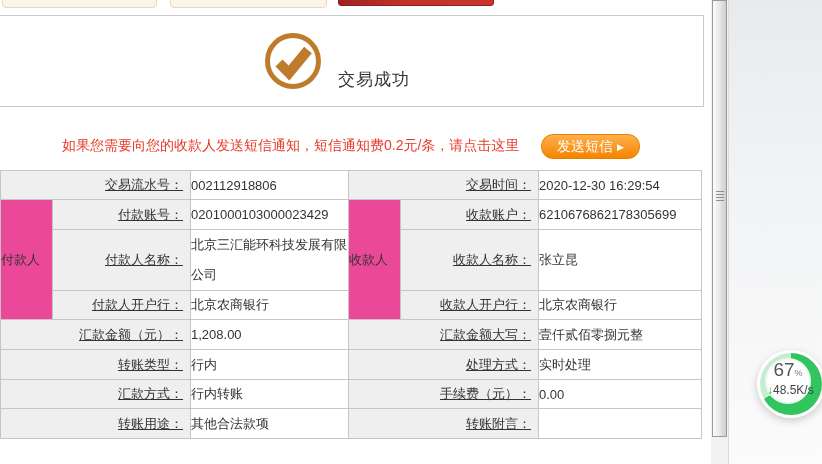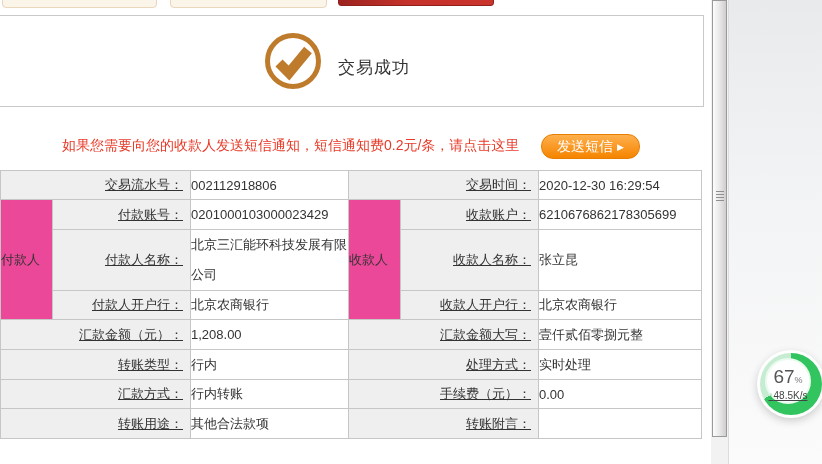--- a/index.html
+++ b/index.html
@@ -13,21 +13,21 @@
   .tab-stub.red { background:linear-gradient(90deg,#9c231f,#c5322b 45%,#c9342c);
     border:1px solid #8e1f1c; border-radius:0 0 3px 3px; height:10px; }
   #tab1 { left:2px; width:155px; }
   #tab2 { left:170px; width:157px; }
   #tab3 { left:338px; width:156px; }
 
   
   .success-panel { position:absolute; left:-2px; top:15px; width:706px; height:92px;
     border:1px solid #c9c9c9; background:#fff; }
   .check-wrap { position:absolute; left:265px; top:16px; width:58px; height:58px; }
-  .success-title { position:absolute; left:339px; top:6px; height:92px; line-height:92px;
+  .success-title { position:absolute; left:339px; top:18px; height:92px; line-height:92px;
     font-size:17px; color:#333; letter-spacing:1px; }
 
   
   .notice { position:absolute; left:0; top:133px; width:703px; height:28px; }
   .notice-text { position:absolute; left:62px; top:4px; font-size:14px; color:#e83a28; }
   .sms-btn { position:absolute; left:541px; top:1px; width:99px; height:25px;
     background:linear-gradient(#ffb04d,#f58400); border:1px solid #e67e00;
     border-radius:12px; color:#fff; font-size:14px; text-align:center; line-height:23px;
     cursor:pointer; }
   .sms-btn .arrow { font-size:9px; vertical-align:1px; color:#fff; }
@@ -57,23 +57,23 @@
     border-left:1px solid #dcdcdc; }
 
   
   .dl-widget { position:absolute; left:757px; top:350px; width:68px; height:68px;
     background:#fff; border-radius:50%; box-shadow:0 3px 8px rgba(0,0,0,.18); }
   .dl-ring { position:absolute; left:3px; top:3px; width:62px; height:62px;
     border-radius:50%; background:conic-gradient(#31c45f 0 67%, #c6edd2 0); }
   .dl-inner { position:absolute; left:8px; top:8px; width:46px; height:46px;
     border-radius:50%; background:#fff; border:2px solid #eafaef;
     text-align:center; }
-  .dl-pct { margin-top:7px; font-size:19px; color:#555; line-height:19px; }
+  .dl-pct { font-size:19px; color:#555; line-height:19px; }
   .dl-pct .unit { font-size:9px; color:#777; }
-  .dl-speed { font-size:10px; color:#444; white-space:nowrap;text-decoration:underline; }
+  .dl-speed { font-size:12px; color:#444; white-space:nowrap; }
   .dl-speed .dn { color:#2bb14c; font-weight:bold; }
 </style>
 </head>
 <body>
 
 <div class="stage">
 
   <div id="tab1" class="tab-stub"></div>
   <div id="tab2" class="tab-stub"></div>
   <div id="tab3" class="tab-stub red"></div>

